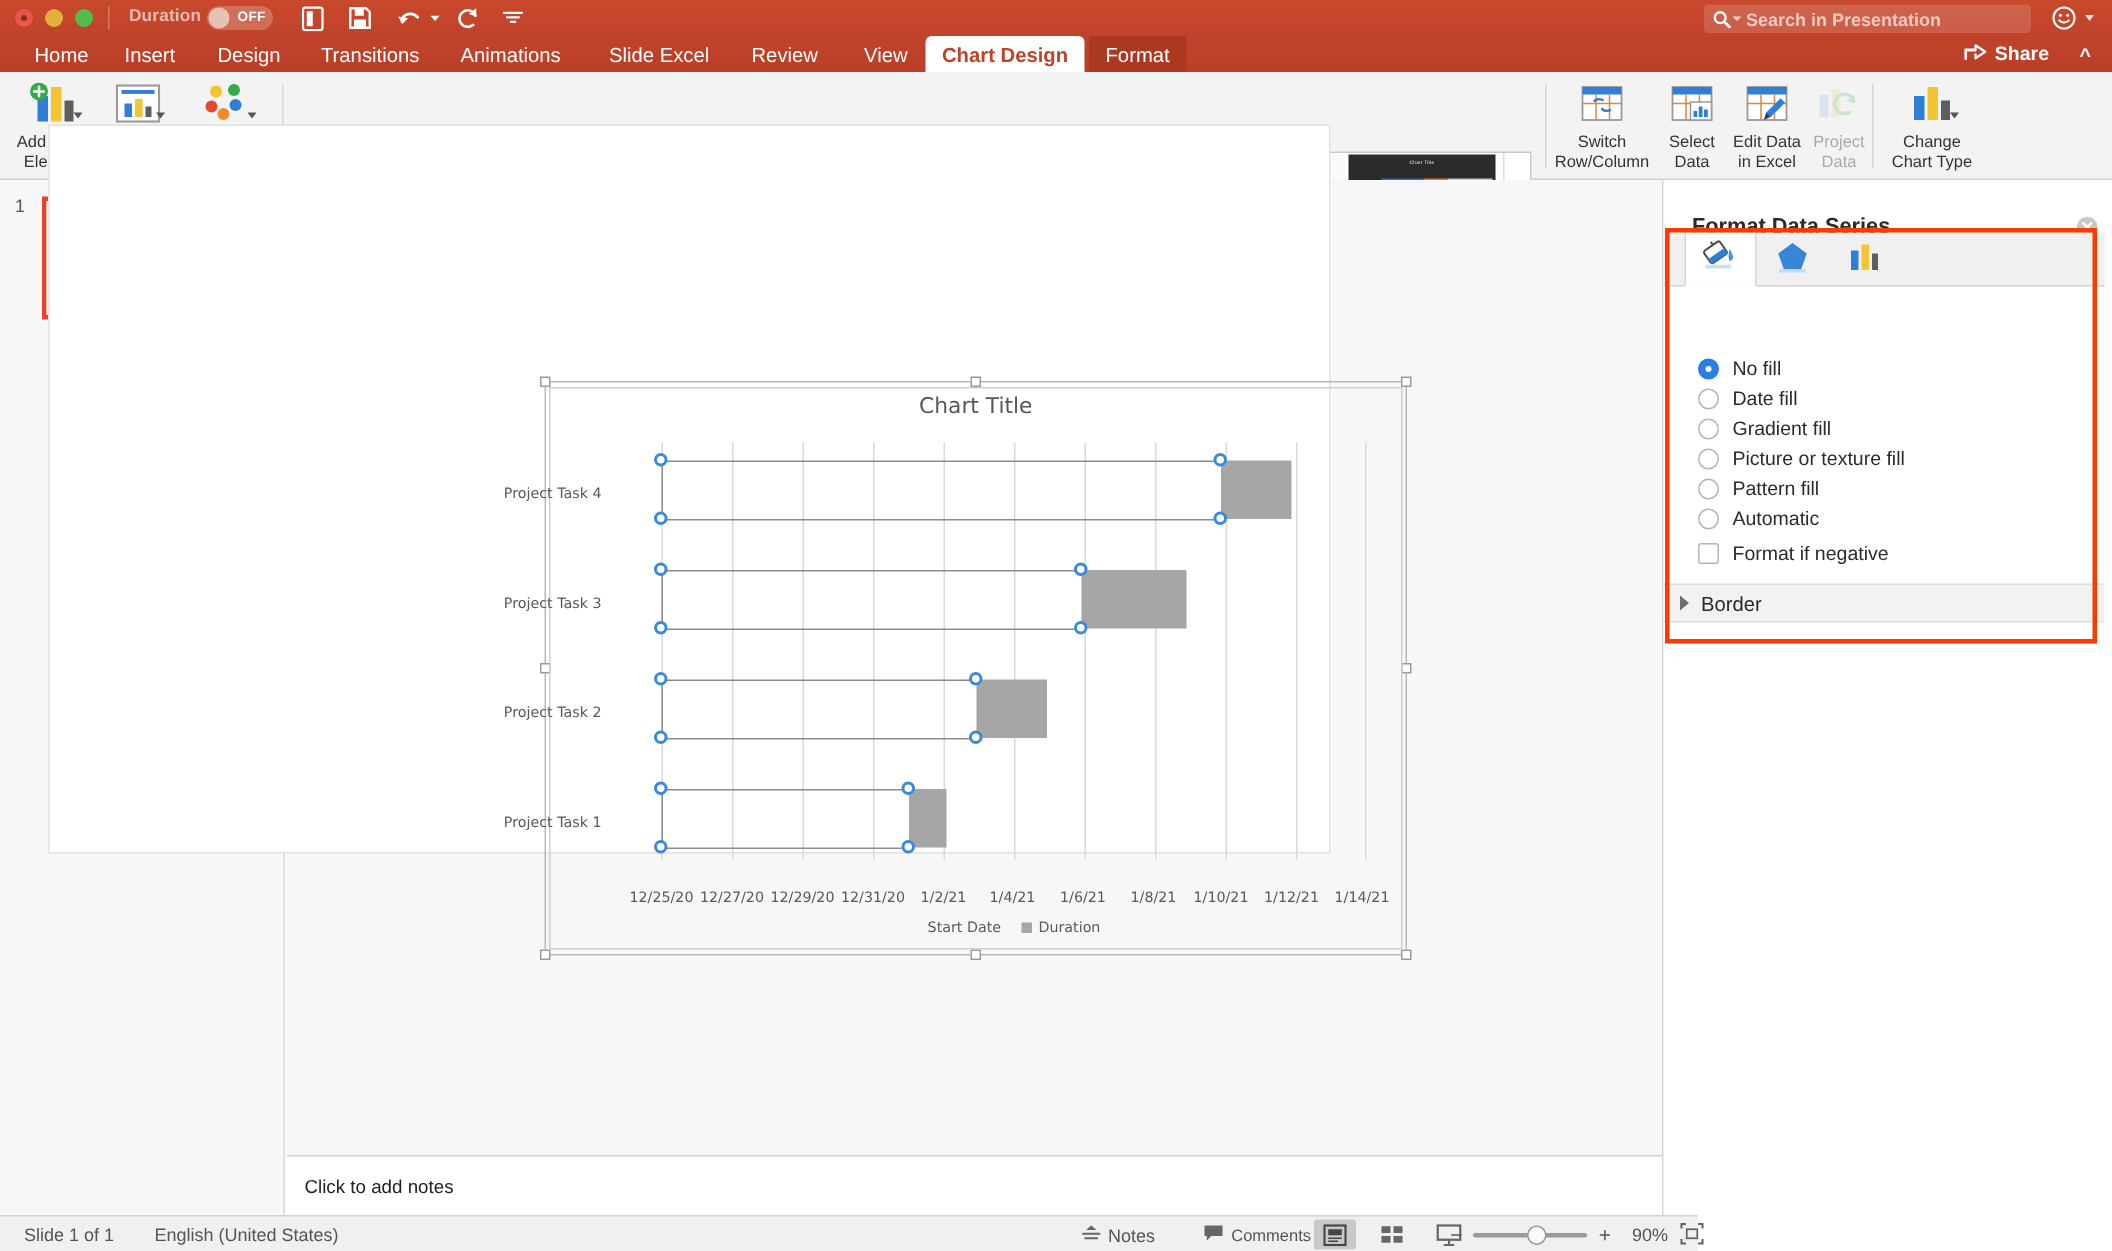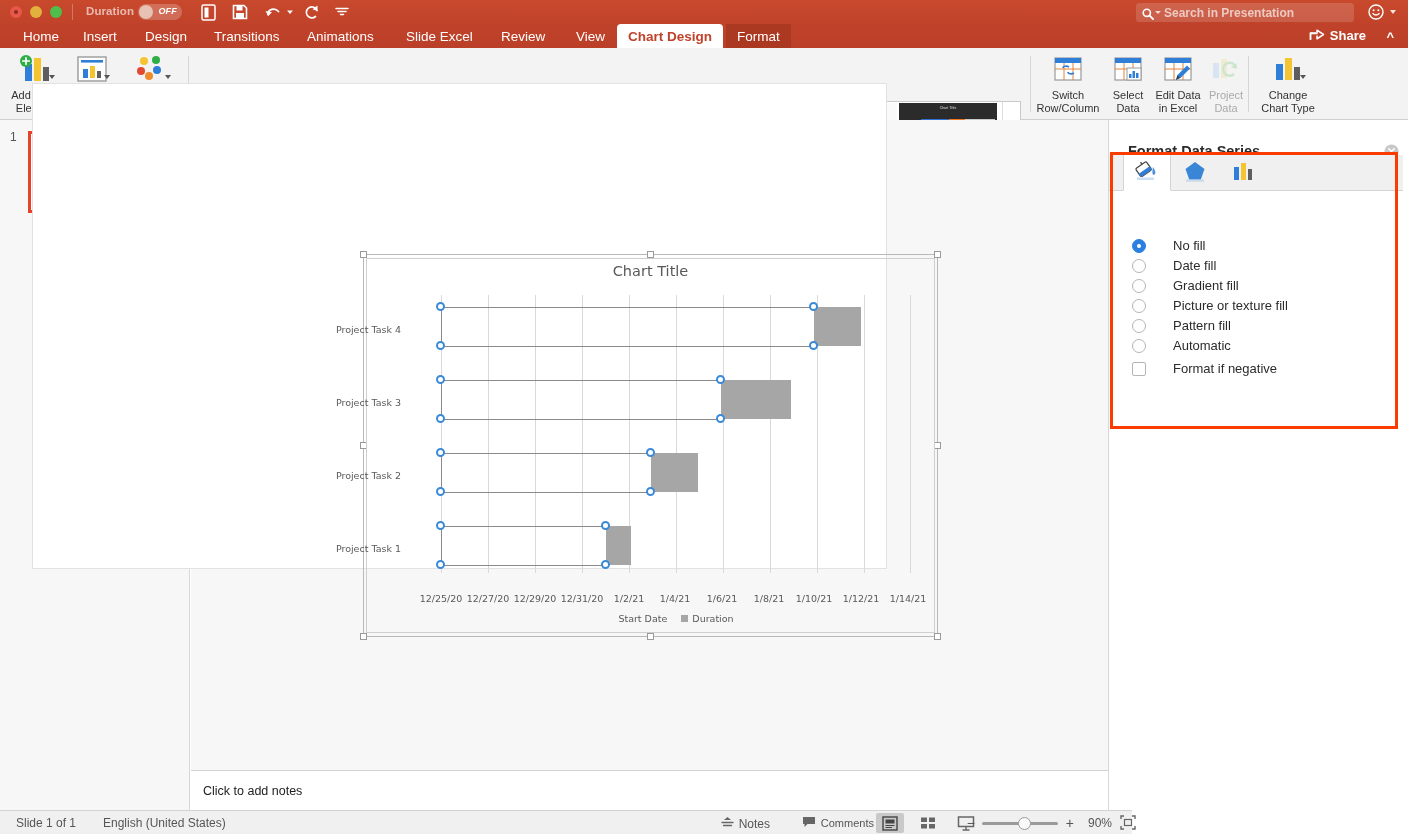--- a/index.html
+++ b/index.html
@@ -31,21 +31,21 @@
   #autosave-toggle {
     position: absolute; left: 138px; top: 4px; width: 44px; height: 16px;
     border-radius: 8px; background: rgba(255,255,255,.22);
   }
   #autosave-knob {
     position: absolute; left: 1px; top: 1px; width: 14px; height: 14px;
     border-radius: 50%; background: #e6c1b4;
   }
   #autosave-state {
     position: absolute; right: 5px; top: 2px; font-size: 9px; font-weight: 700;
-    color: #fff; letter-spacing: .2px; font-style: italic;
+    color: #fff; letter-spacing: .2px;
   }
   .tb-icon {
     position: absolute; top: 3px; width: 20px; height: 18px;
     display: flex; align-items: center; justify-content: center;
   }
   #ic-newfile { left: 198px; }
   #ic-save    { left: 230px; }
   #ic-undo    { left: 262px; }
   #ic-undo-ar { left: 286px; top: 8px; width: 8px; height: 8px; }
   #ic-redo    { left: 302px; }
@@ -261,21 +261,21 @@
     background: #ebebeb; border-bottom: 1px solid #dcdcdc;
     display: flex; align-items: center;
   }
   #fill-header .arrow {
     margin-left: 11px; width: 0; height: 0;
     border-left: 5px solid transparent; border-right: 5px solid transparent;
     border-top: 6px solid #6e6e6e;
   }
   #fill-header .ttl { margin-left: 8px; font-size: 13.5px; color: #2b2b2b; }
   .radio-row {
-    position: absolute; left: 23px; display: flex; align-items: center; gap: 27px;
+    position: absolute; left: 23px; display: flex; align-items: center; gap: 9px;
     font-size: 13px; color: #2b2b2b;
   }
   .radio {
     width: 14px; height: 14px; border-radius: 50%;
     border: 1px solid #b5b5b5; background: #fff; flex: none;
     position: relative;
   }
   .radio.on { background: #2a7fe0; border-color: #2a7fe0; }
   .radio.on::after {
     content:''; position: absolute; left: 4px; top: 4px;
@@ -964,20 +964,24 @@
   </div>
   <div class="radio-row" style="top:218px">
     <span class="radio"></span>
     <span>Automatic</span>
   </div>
   <div class="radio-row" style="top:241px">
     <span class="cbox"></span>
     <span>Format if negative</span>
   </div>
 
+  <div id="border-header">
+    <div class="arrow"></div>
+    <div class="ttl">Border</div>
+  </div>
 
   <div id="tp-highlight"></div>
 </div>
 
 <div id="statusbar">
   <div id="st-slide">Slide 1 of 1</div>
   <div id="st-lang">English (United States)</div>
 
   <div id="st-notes">
     <span>

